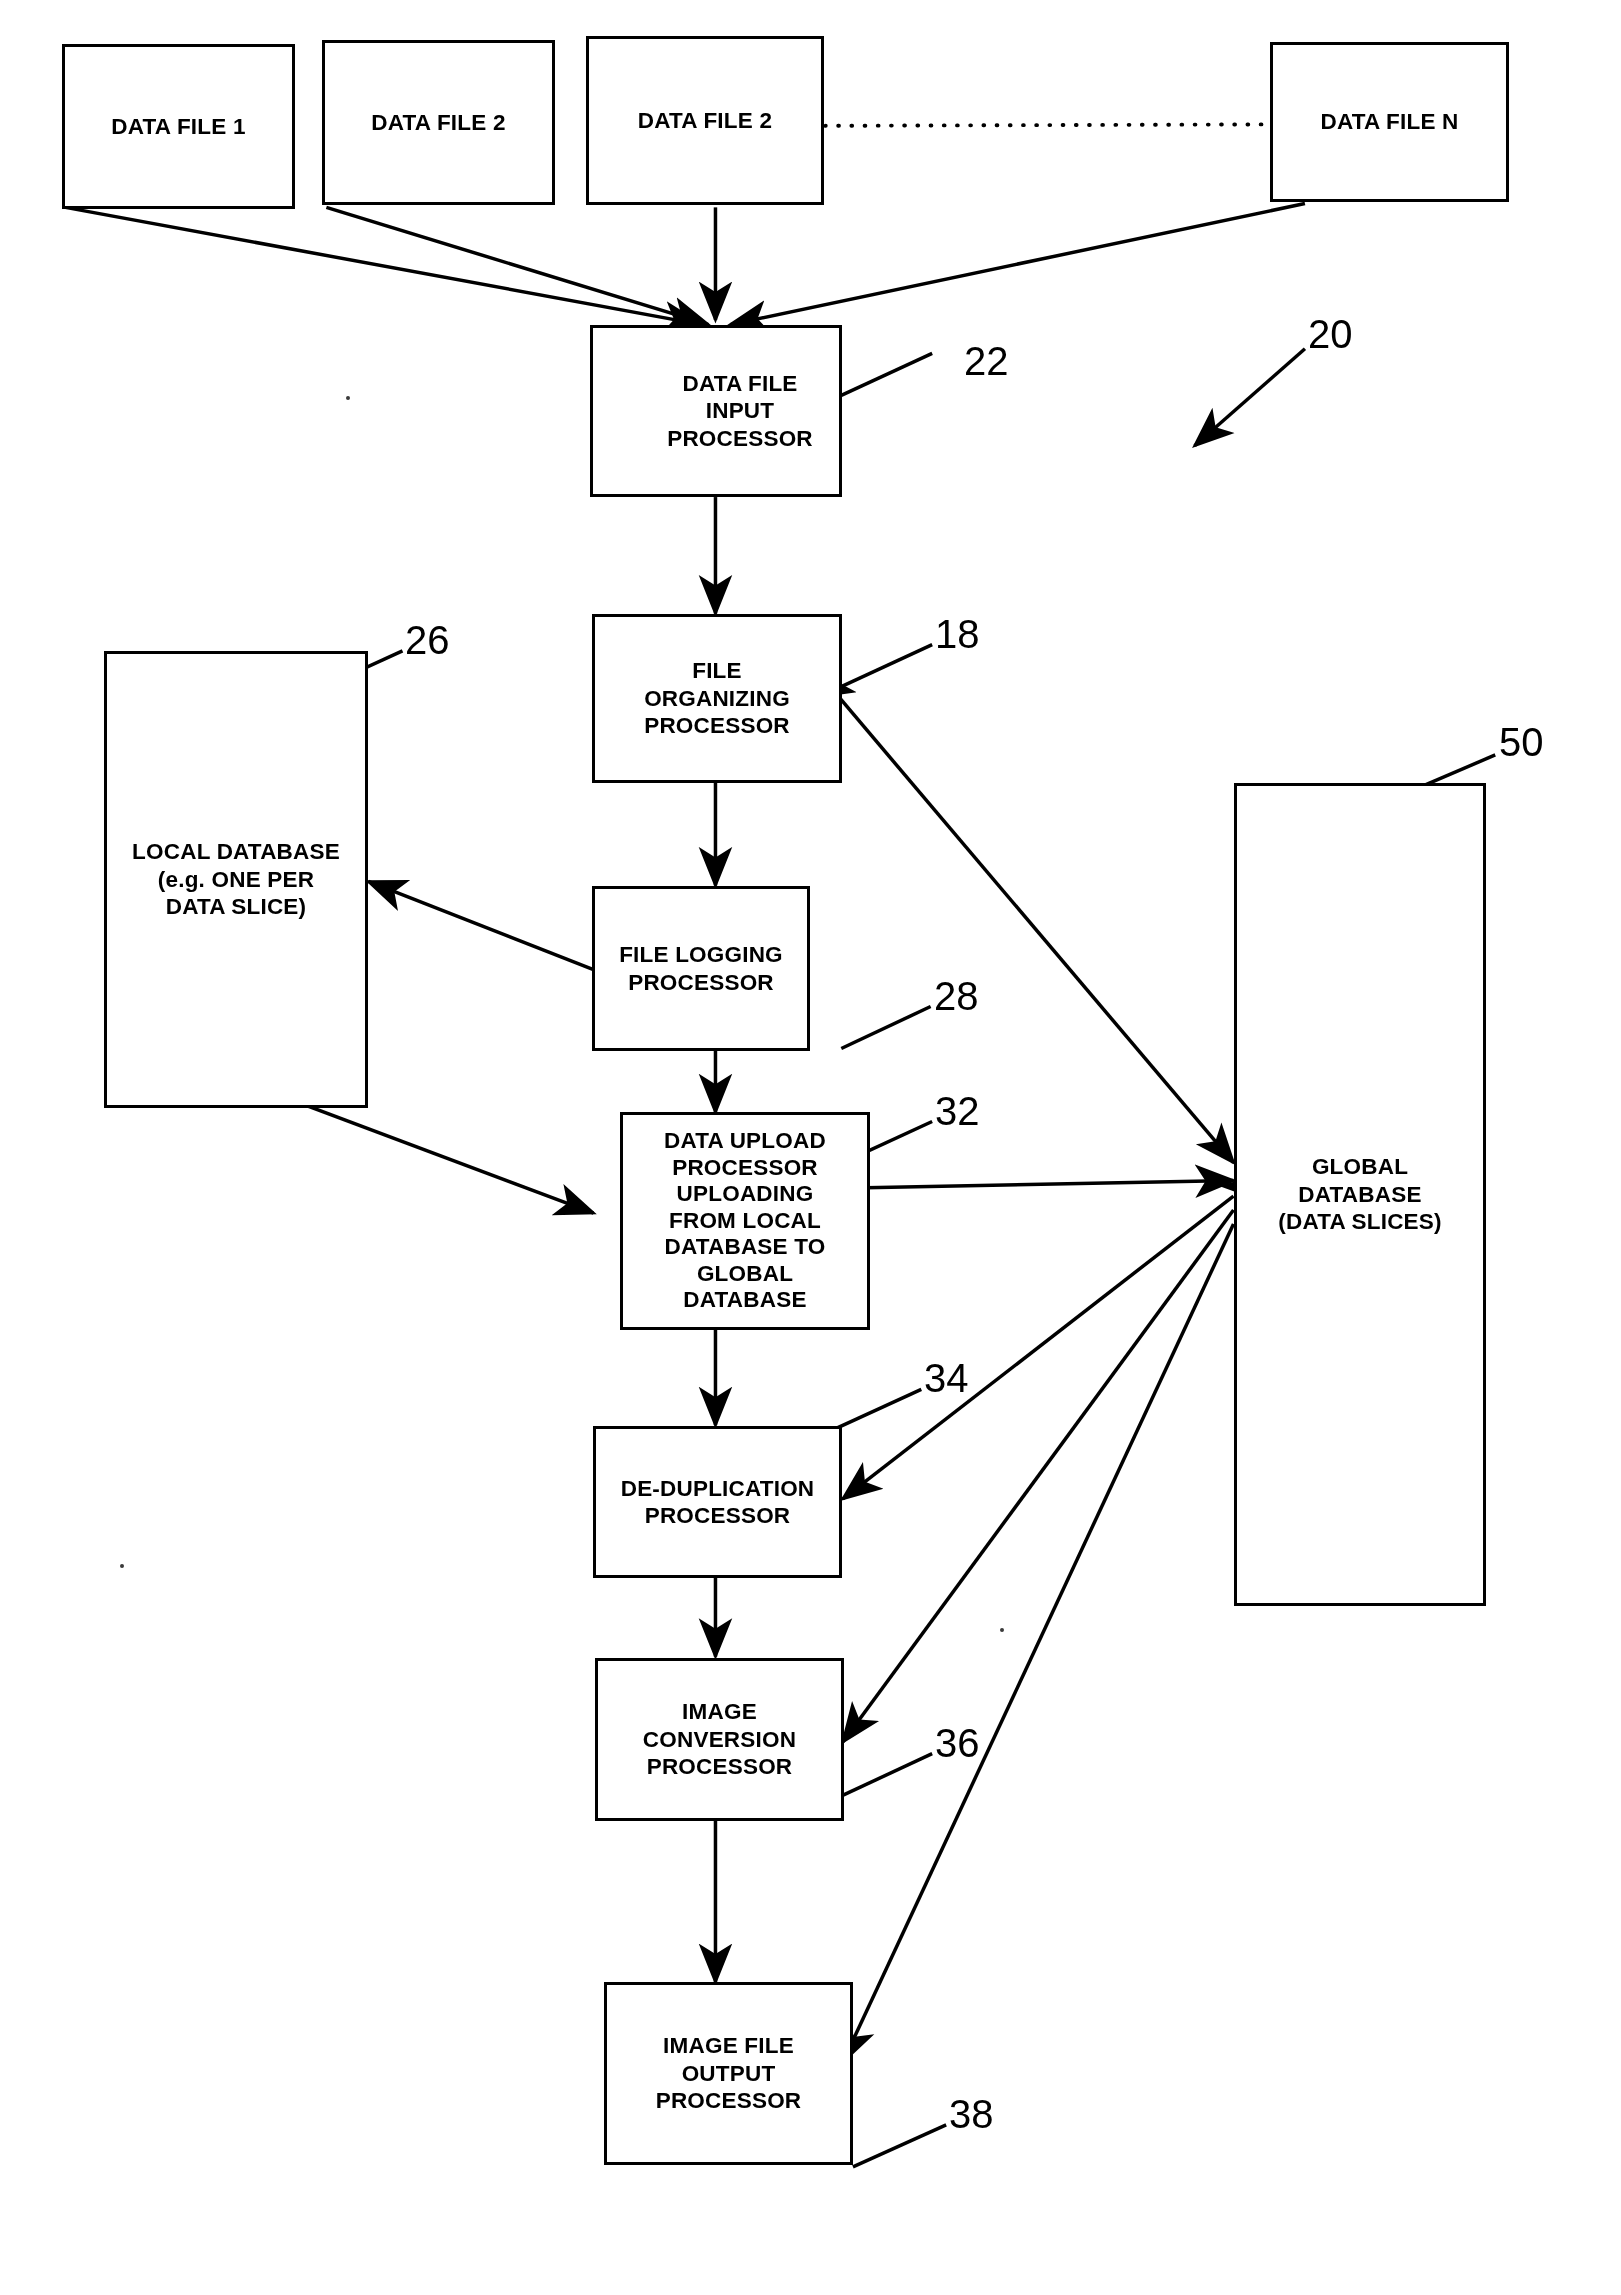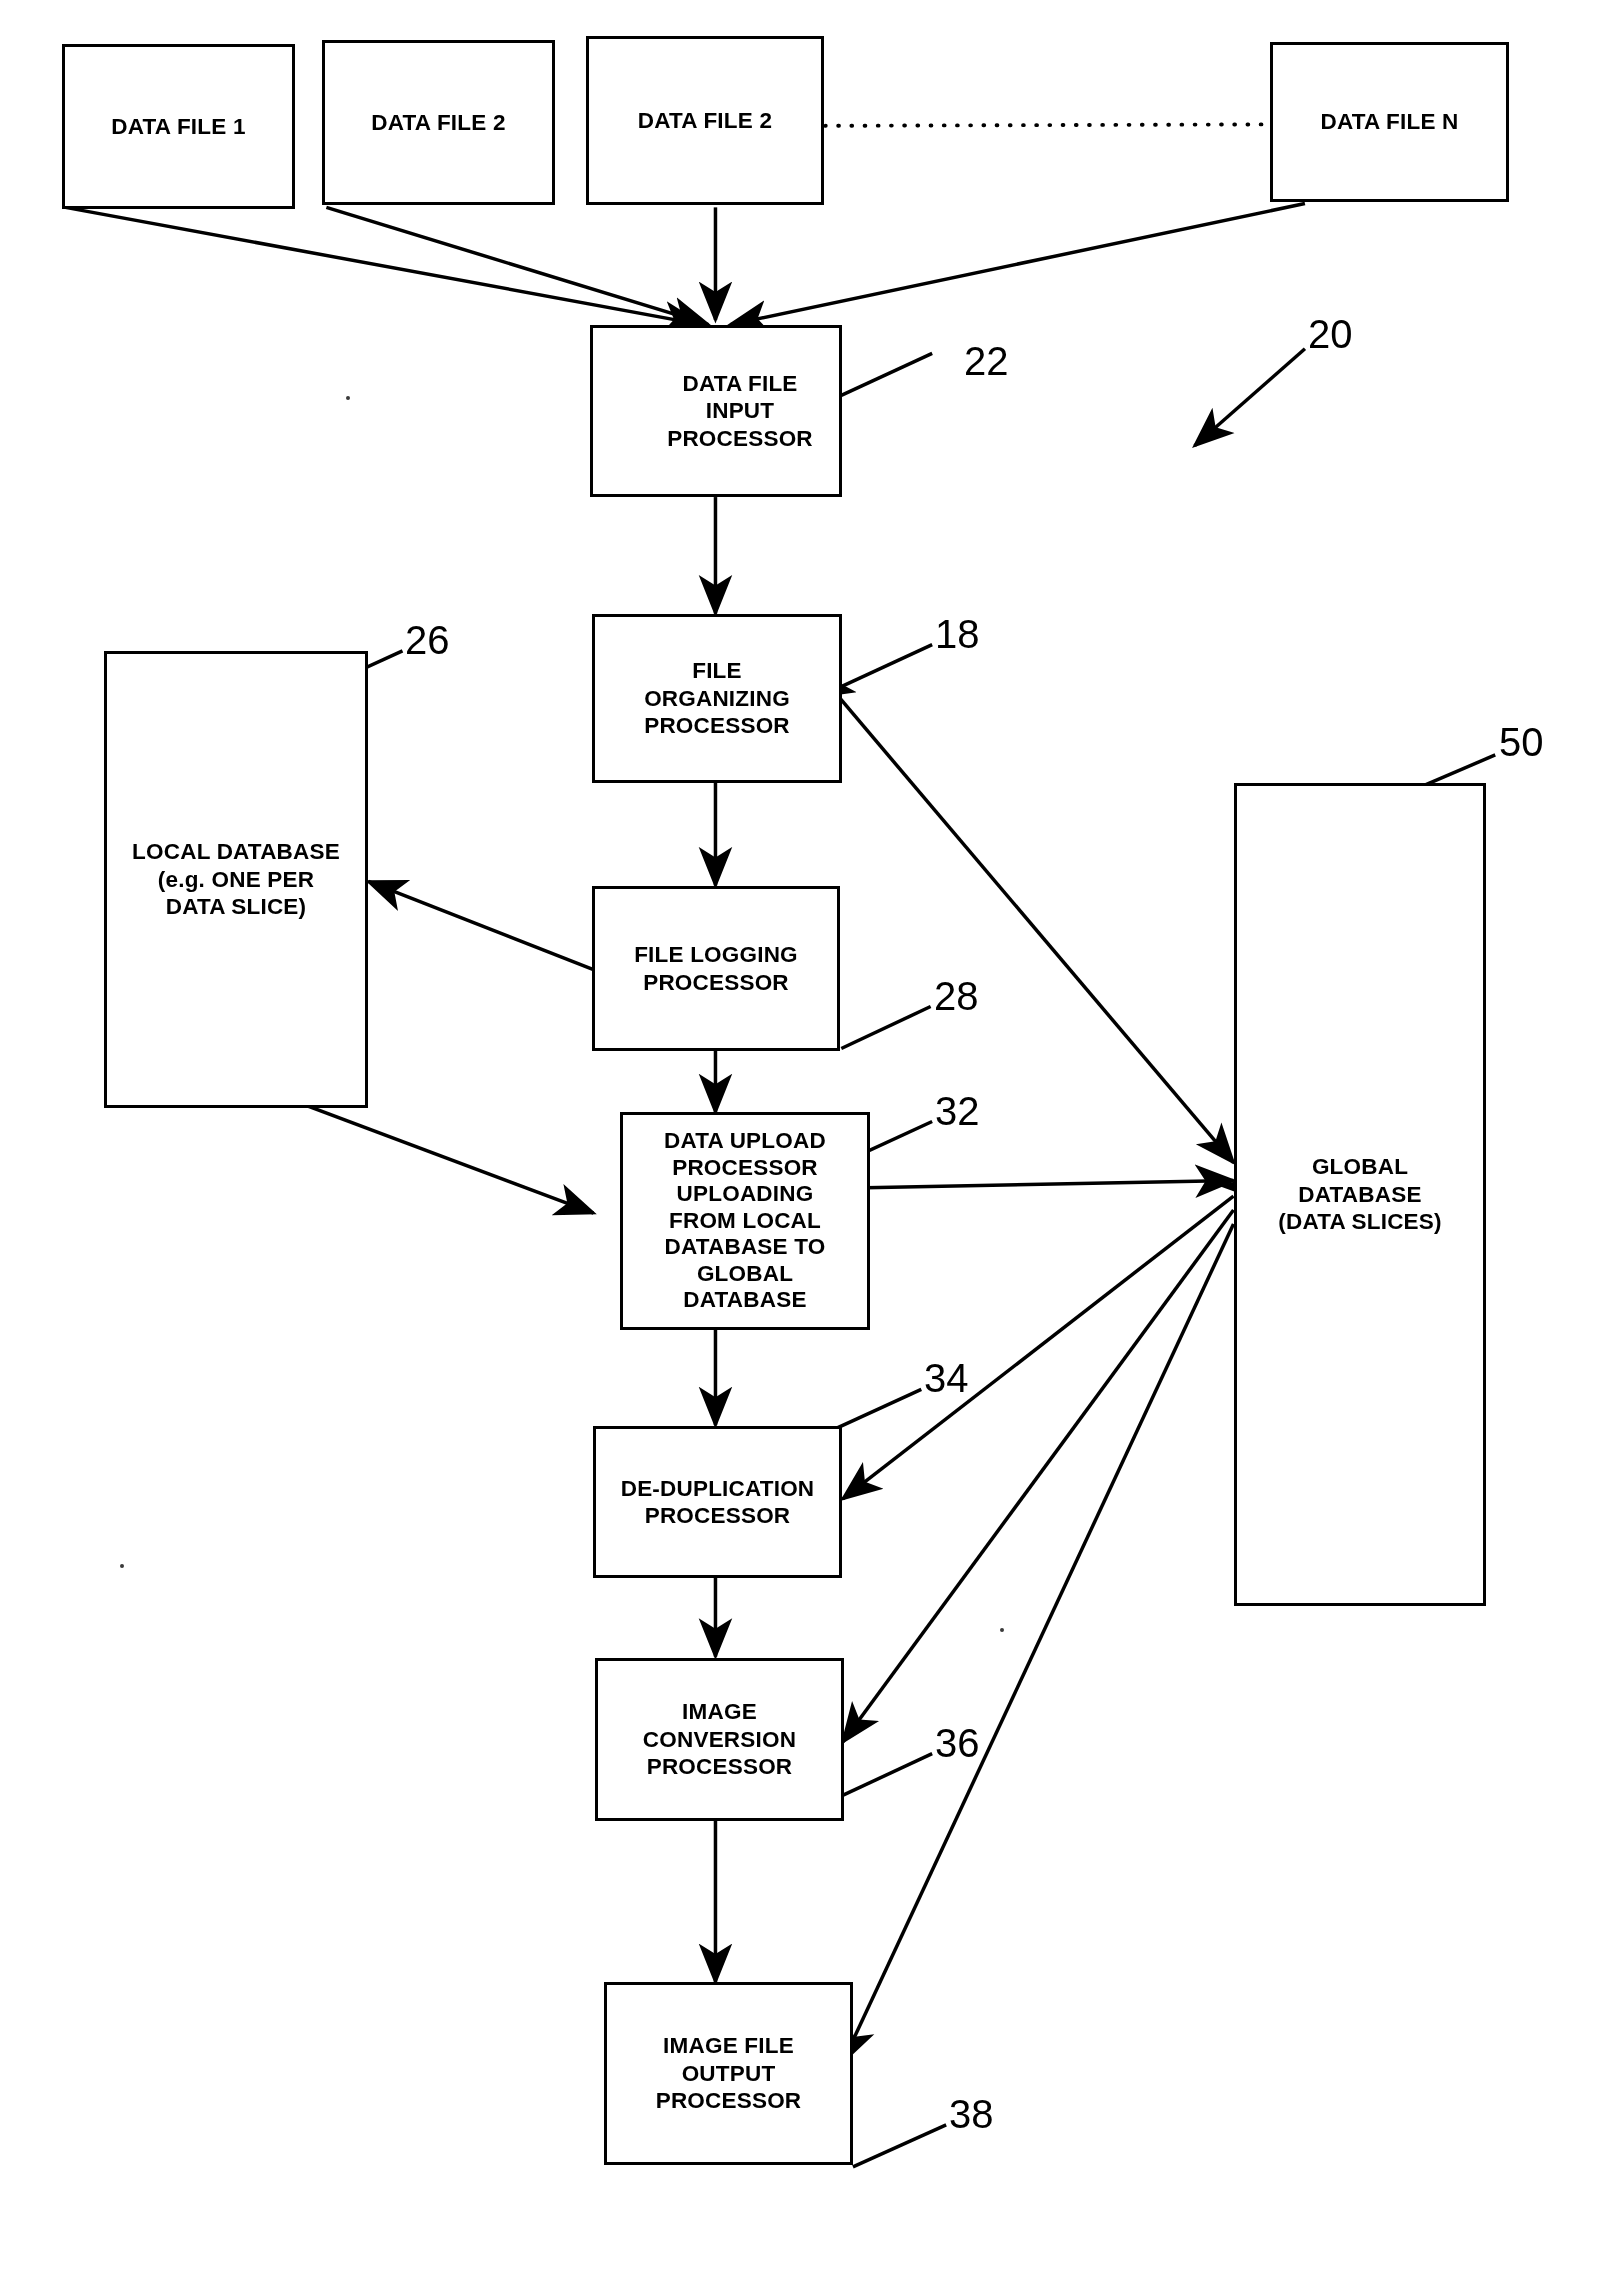--- a/index.html
+++ b/index.html
@@ -170,21 +170,21 @@
 ORGANIZING
 PROCESSOR</span>
   </div>
 
   <div class="node db-node" style="left:104px; top:651px; width:264px; height:457px;">
     <span class="node-label">LOCAL DATABASE
 (e.g. ONE PER
 DATA SLICE)</span>
   </div>
 
-  <div class="node proc-node" style="left:592px; top:886px; width:248px; height:165px;">
+  <div class="node proc-node" style="left:592px; top:886px; width:218px; height:165px;">
     <span class="node-label">FILE LOGGING
 PROCESSOR</span>
   </div>
 
   <div class="node db-node" style="left:1234px; top:783px; width:252px; height:823px;">
     <span class="node-label">GLOBAL
 DATABASE
 (DATA SLICES)</span>
   </div>
 

